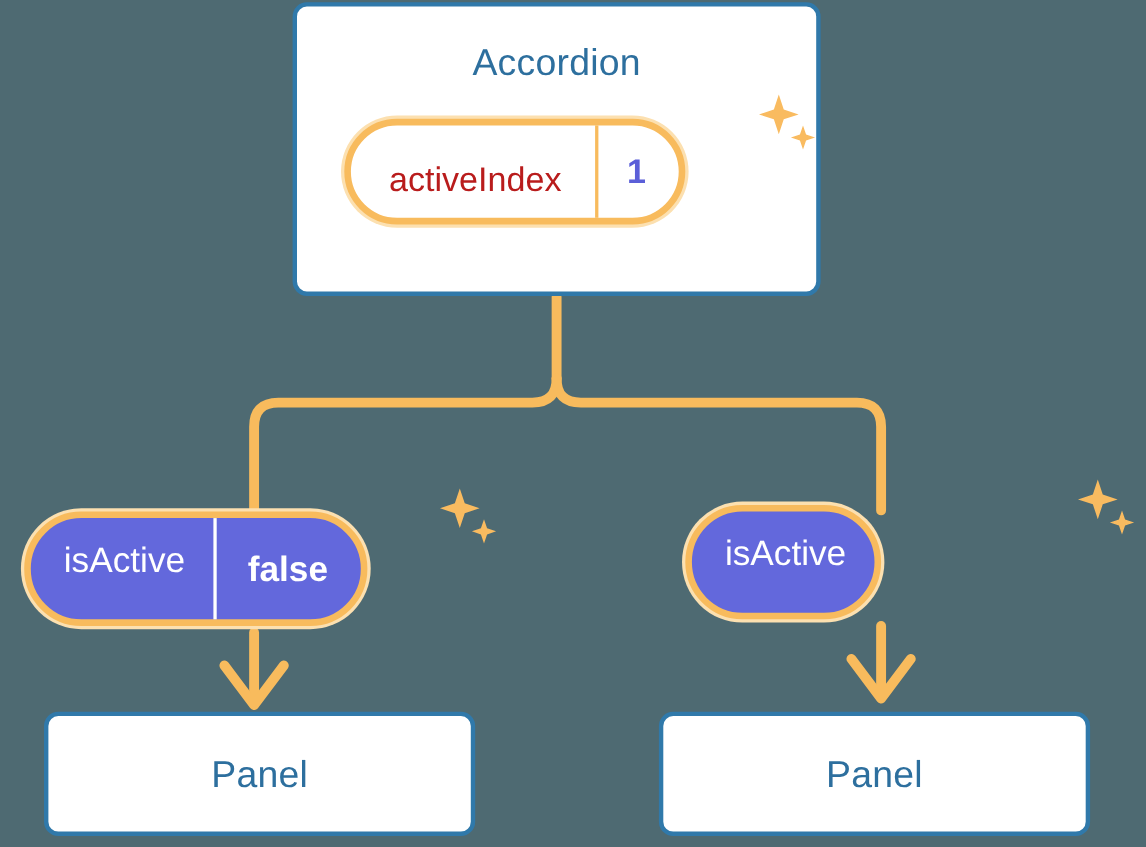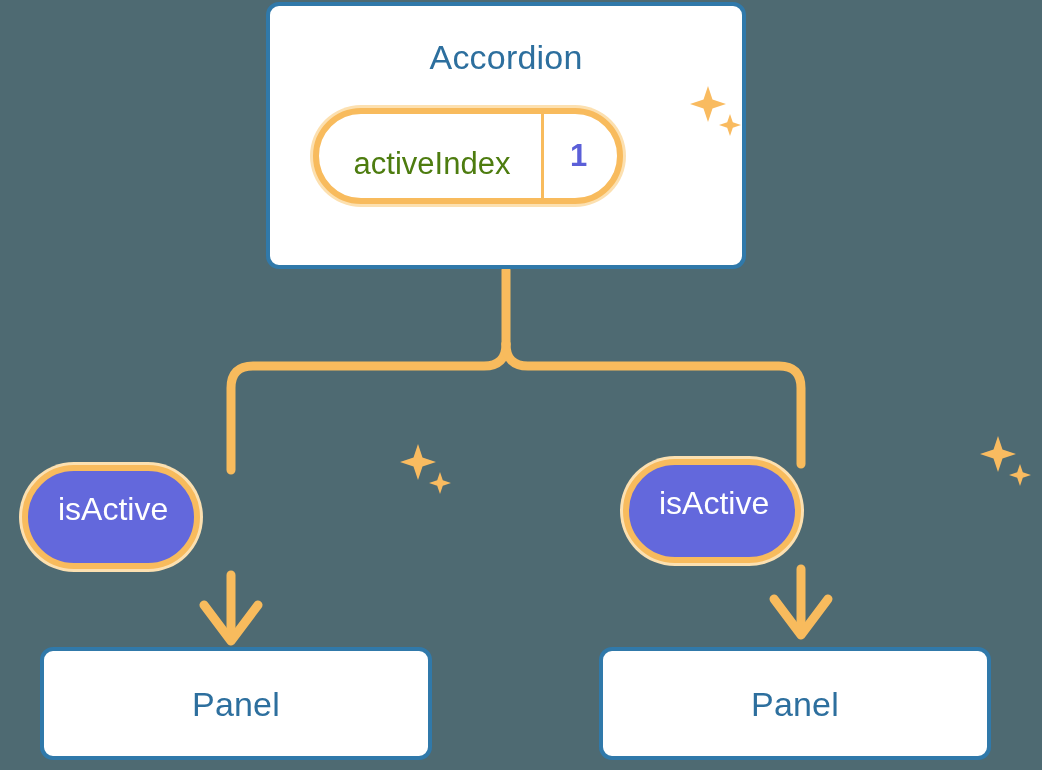--- a/index.html
+++ b/index.html
@@ -101,21 +101,21 @@
   .pill-key   { font-weight: 400; }
   .pill-value { font-weight: 700; }
 
   
   .pill-light {
     background: #ffffff;
     border: 6px solid #f8bb5d;
     height: 96px;
   }
   .pill-light .pill-key {
-    color: #4d7c0f;
+    color: #b91c1c;
     font-size: 31px;
     padding: 16px 24px 0 28px;
     min-width: 222px;
   }
   .pill-light .pill-value {
     color: #5b5fd8;
     font-size: 31px;
     padding: 0 30px 0 26px;
     min-width: 60px;
     border-left: 3px solid #f8bb5d;
@@ -188,20 +188,21 @@
   <div class="sparkle" id="sparkle-top">
     <svg width="56" height="56" viewBox="0 0 56 56" aria-hidden="true">
       <path d="M22 2 L26.5 15.5 L40 20 L26.5 24.5 L22 38 L17.5 24.5 L4 20 L17.5 15.5 Z" fill="#f9bb60"></path>
       <path d="M44 30 L46.8 38.2 L55 41 L46.8 43.8 L44 52 L41.2 43.8 L33 41 L41.2 38.2 Z" fill="#f9bb60"></path>
     </svg>
   </div>
 
   <div class="pill-wrap" id="pill-left">
     <div class="pill pill-solid">
       <div class="pill-cell pill-key">isActive</div>
+      <div class="pill-cell pill-value">false</div>
     </div>
   </div>
 
   <div class="sparkle" id="sparkle-bottom-left">
     <svg width="56" height="56" viewBox="0 0 56 56" aria-hidden="true">
       <path d="M20 2 L24.5 15.5 L38 20 L24.5 24.5 L20 38 L15.5 24.5 L2 20 L15.5 15.5 Z" fill="#f9bb60"></path>
       <path d="M42 30 L44.8 38.2 L53 41 L44.8 43.8 L42 52 L39.2 43.8 L31 41 L39.2 38.2 Z" fill="#f9bb60"></path>
     </svg>
   </div>
 

